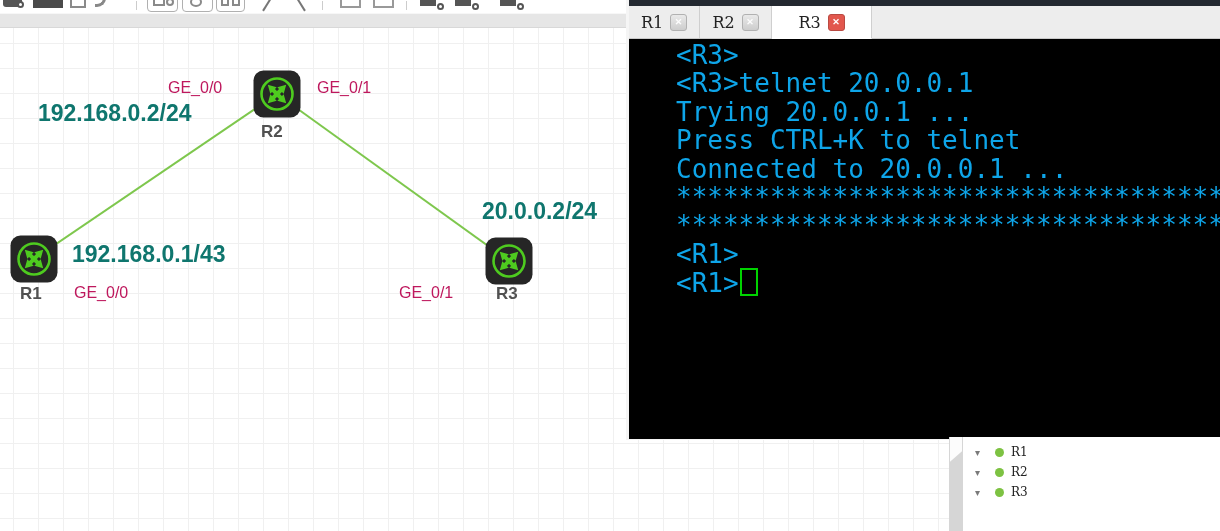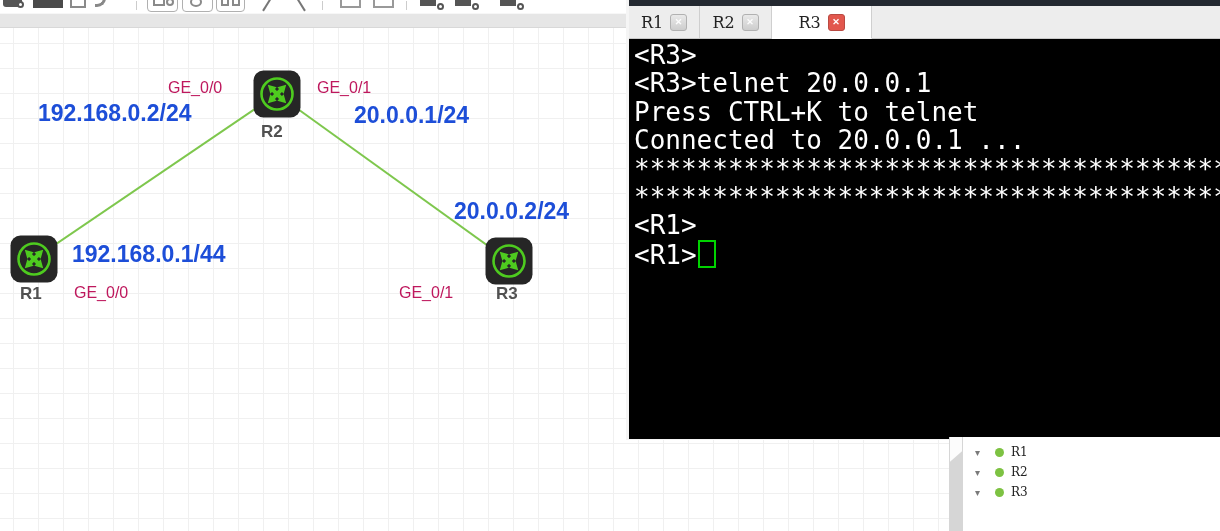--- a/index.html
+++ b/index.html
@@ -16,39 +16,39 @@
   .toolstrip{position:absolute;left:0;top:0;width:627px;height:13px;background:#fff;overflow:hidden;z-index:3;}
   .toolstrip *{position:absolute;box-sizing:border-box;}
   .ruler{position:absolute;left:0;top:13px;width:627px;height:15px;background:#e6e6e6;
          border-top:1px solid #f7f7f7;border-bottom:1px solid #d8d8d8;z-index:3;box-sizing:border-box;}
 
   
   .linksvg{position:absolute;left:0;top:0;width:1220px;height:531px;z-index:1;}
   .node{position:absolute;width:48px;height:48px;z-index:2;cursor:pointer;}
   .lbl{position:absolute;z-index:2;white-space:nowrap;}
   .lbl-if{font-size:16px;color:#be185d;}
-  .lbl-ip{font-size:23px;font-weight:bold;color:#1d4ed8;}
+  .lbl-ip{font-size:23px;font-weight:bold;color:#0f766e;}
   .lbl-name{font-size:17px;font-weight:bold;color:#515151;}
 
   
   .term{position:absolute;left:626px;top:0;width:594px;height:440px;z-index:4;
         border-left:3px solid #f5f5f5;border-bottom:3px solid #f5f5f5;box-sizing:border-box;background:#ededed;}
   .term-titlestrip{height:6px;background:#232830;}
   .tabbar{height:33px;background:#ededed;border-bottom:1px solid #c9c9c9;display:flex;align-items:stretch;box-sizing:border-box;}
   .tab{display:flex;align-items:center;justify-content:center;gap:7px;
        border-right:1px solid #cfcfcf;font-family:"DejaVu Serif",serif;font-size:16px;color:#222;cursor:pointer;box-sizing:border-box;}
   .tab.inactive{background:#ededed;}
   .tab.active{background:#fff;margin-bottom:-1px;border-bottom:1px solid #fff;}
   .closebtn{width:15px;height:15px;border-radius:3px;display:flex;align-items:center;justify-content:center;
             font-size:9px;font-weight:bold;color:#fff;cursor:pointer;}
   .closebtn.gray{background:linear-gradient(#e9e9e9,#cdcdcd);border:1px solid #b1b1b1;color:#fdfdfd;}
   .closebtn.red{background:#e2574d;border:1px solid #b94a42;}
   .term-body{background:#000;height:398px;overflow:hidden;padding:2px 0 0 5px;cursor:text;}
   .tline{font-family:"DejaVu Sans Mono",monospace;font-size:26px;line-height:28.4px;
-         color:#ffffff;white-space:pre;}
+         color:#0ea5e9;white-space:pre;margin-left:42px;}
   .cursor{display:inline-block;width:14px;height:24px;border:2px solid #00d300;vertical-align:-4px;margin-left:1px;}
 
   
   .vscroll{position:absolute;left:949px;top:437px;width:14px;height:94px;background:#d6d6d6;z-index:5;}
   .vscroll .thumb{position:absolute;left:1px;top:0;width:12px;height:26px;background:#fcfcfc;
                   clip-path:polygon(0 0,100% 0,100% 55%,0 95%);}
   .devpanel{position:absolute;left:963px;top:437px;width:257px;height:94px;background:#fff;z-index:5;padding-top:5px;box-sizing:border-box;}
   .devrow{display:flex;align-items:center;height:20px;padding-left:12px;cursor:pointer;}
   .devrow .tri{font-size:10px;color:#7a7a7a;width:12px;}
   .devrow .dot{width:9px;height:9px;border-radius:50%;background:#7dc242;margin:0 7px 0 8px;}
@@ -129,23 +129,22 @@
       <polygon points="33.2,33.2 24.3,30.7 30.7,24.3" fill="#4ecb1f"></polygon>
       <polygon points="14.8,14.8 23.7,17.3 17.3,23.7" fill="#4ecb1f"></polygon>
       <polygon points="33.2,14.8 30.7,23.7 24.3,17.3" fill="#4ecb1f"></polygon>
       <polygon points="14.8,33.2 17.3,24.3 23.7,30.7" fill="#4ecb1f"></polygon>
     </svg>
   </div>
 
   <div class="lbl lbl-if" style="left:168px;top:79px;">GE_0/0</div>
   <div class="lbl lbl-ip" style="left:38px;top:100px;">192.168.0.2/24</div>
   <div class="lbl lbl-if" style="left:317px;top:79px;">GE_0/1</div>
-  <div class="lbl lbl-ip" style="left:354px;top:102px;">20.0.0.1/24</div>
-  <div class="lbl lbl-ip" style="left:454px;top:198px;">20.0.0.2/24</div>
-  <div class="lbl lbl-ip" style="left:72px;top:241px;">192.168.0.1/44</div>
+  <div class="lbl lbl-ip" style="left:482px;top:198px;">20.0.0.2/24</div>
+  <div class="lbl lbl-ip" style="left:72px;top:241px;">192.168.0.1/43</div>
   <div class="lbl lbl-if" style="left:74px;top:284px;">GE_0/0</div>
   <div class="lbl lbl-if" style="left:399px;top:284px;">GE_0/1</div>
   <div class="lbl lbl-name" style="left:20px;top:284px;">R1</div>
   <div class="lbl lbl-name" style="left:261px;top:122px;">R2</div>
   <div class="lbl lbl-name" style="left:496px;top:284px;">R3</div>
 
   <div class="term">
     <div class="term-titlestrip"></div>
     <div class="tabbar">
       <div class="tab inactive" style="width:71px;">
@@ -157,20 +156,21 @@
         <span class="closebtn gray">✕</span>
       </div>
       <div class="tab active" style="width:100px;">
         <span>R3</span>
         <span class="closebtn red">✕</span>
       </div>
     </div>
     <div class="term-body">
       <div class="tline">&lt;R3&gt;</div>
       <div class="tline">&lt;R3&gt;telnet 20.0.0.1</div>
+      <div class="tline">Trying 20.0.0.1 ...</div>
       <div class="tline">Press CTRL+K to telnet</div>
       <div class="tline">Connected to 20.0.0.1 ...</div>
       <div class="tline"></div>
       <div class="tline">*********************************************</div>
       <div class="tline">*********************************************</div>
       <div class="tline"></div>
       <div class="tline">&lt;R1&gt;</div>
       <div class="tline"><span>&lt;R1&gt;</span><span class="cursor"></span></div>
     </div>
   </div>

